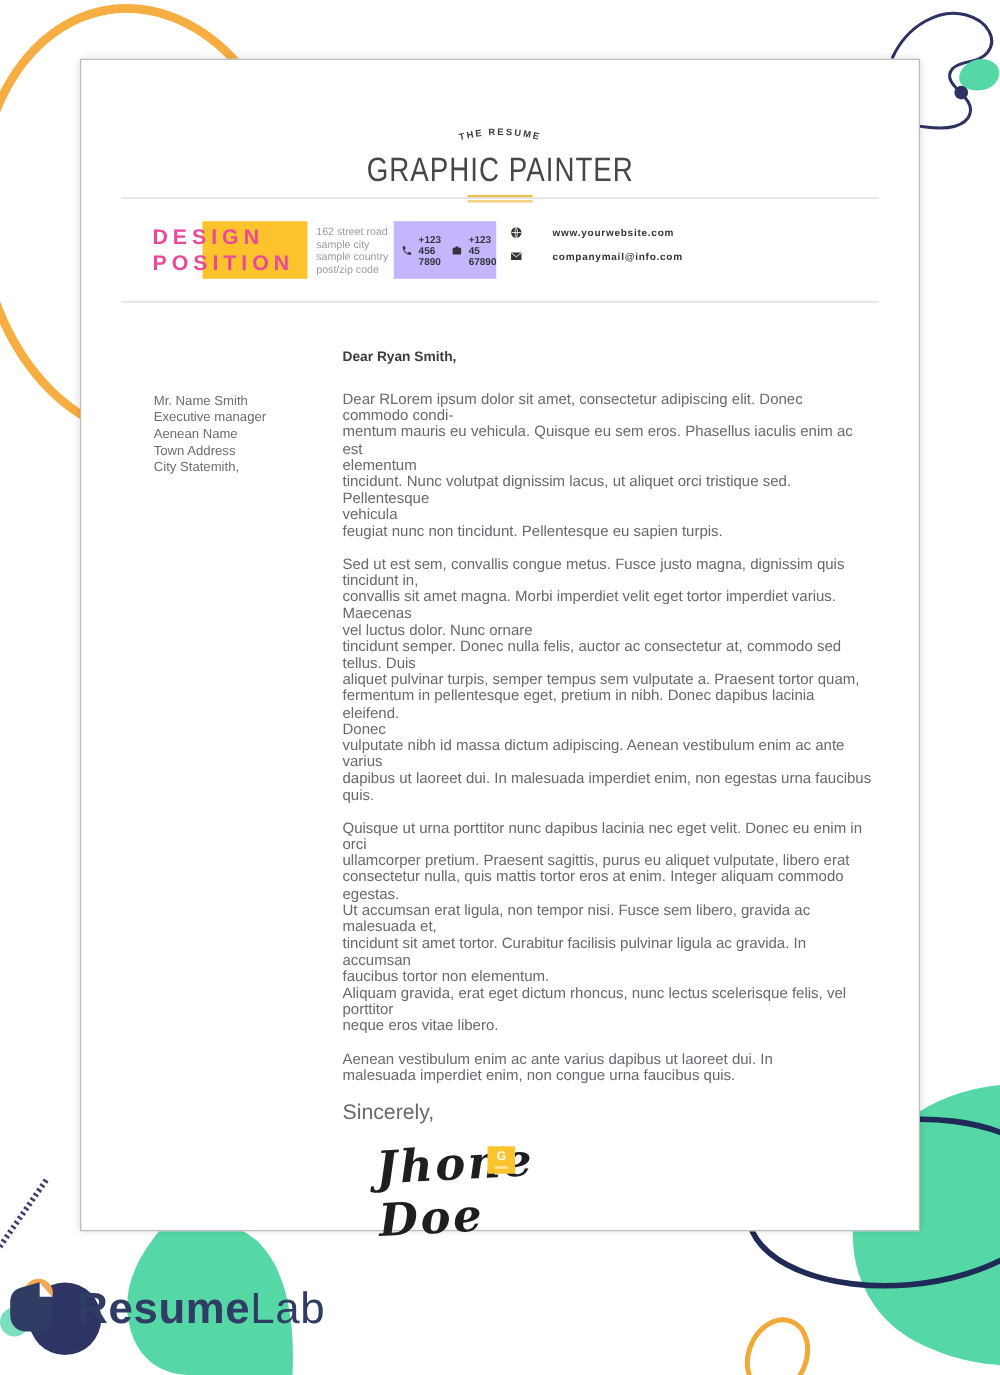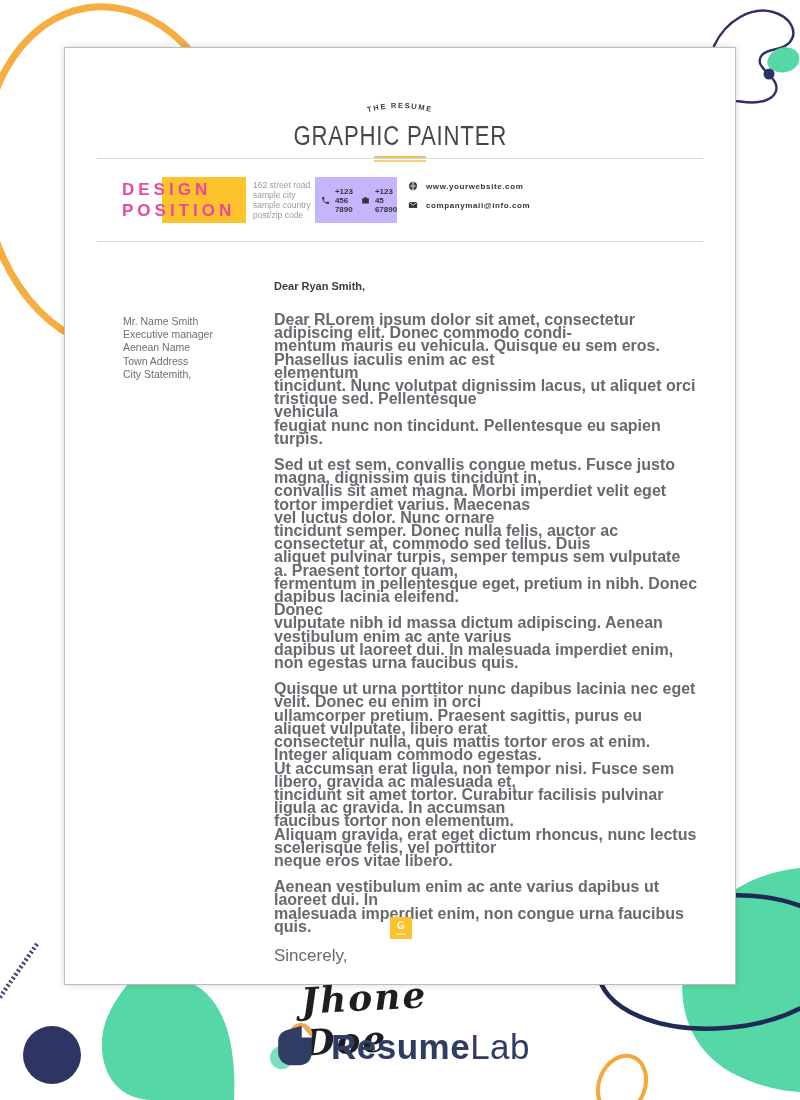--- a/index.html
+++ b/index.html
@@ -34,47 +34,47 @@
               color:#ec4899; letter-spacing:4px; line-height:21px; white-space:pre-line; }
   .addr { position:absolute; left:188px; top:132px; font-size:8.5px; color:#9B9B9B;
           line-height:10px; }
   .phone-box { position:absolute; left:250px; top:129px; width:82px; height:46px;
                background:#c4b5fd; display:flex; flex-direction:row;
                justify-content:center; gap:7px; padding-left:7px; }
   .contact-row { display:flex; align-items:center; gap:5px; font-size:8px;
                  font-weight:700; color:#33343A; }
   .webmail { position:absolute; left:343px; top:133px; display:flex;
              flex-direction:column; gap:9px; }
-  .webmail .contact-row { gap:8px; letter-spacing:.6px; }
+  .webmail .contact-row { gap:24px; letter-spacing:.6px; }
   .cicon { display:inline-flex; width:10px; height:10px; align-items:center;
            justify-content:center; }
 
   
   .recipient { position:absolute; left:58px; top:267px; width:125px; font-size:10.5px;
                color:#6A6D72; line-height:13.2px; }
   .body-col { position:absolute; left:189px; top:232px; width:424px;margin-left:20px; }
   .greeting { font-size:11px; font-weight:700; color:#3A3C40; margin-bottom:21px; }
-  .para { font-size:16px; color:#66696E; line-height:13.2px; white-space:pre-line;
-          margin-bottom:13px;font-weight:bold; }
+  .para { font-size:12px; color:#66696E; line-height:13.2px; white-space:pre-line;
+          margin-bottom:13px; }
   .closing { font-size:17px; color:#66696E; margin-top:0; }
   .signature { margin-top:8px; margin-left:28px; font-family:"DejaVu Serif", serif;
                font-style:italic; font-weight:700; font-size:36px; color:#1D1E22;
                letter-spacing:2px; transform:rotate(-3deg); width:220px; }
 
   
   .badge { position:absolute; left:325px; top:869px; width:22px; height:22px;
            background:#FCC32D; display:flex; flex-direction:column; align-items:center;
            justify-content:center; }
   .badge-letter { font-size:10px; font-weight:700; color:rgba(255,255,255,.92);
                   line-height:10px; }
   .badge-bar { width:10px; height:2px; background:rgba(255,255,255,.55); margin-top:2px; }
 
   
   .site-logo { position:absolute; left:0; top:1022px; width:100%; display:flex;
-               align-items:center; justify-content:center; gap:11px; z-index:3;
+               align-items:center; gap:11px; z-index:3;
                cursor:pointer; }
   .logo-word { font-size:35px; color:#2F3C63; letter-spacing:.5px; }
   .logo-bold { font-weight:700; } .logo-light { font-weight:400; }
 </style>
 </head>
 <body>
 
 <div class="stage">
 
   <svg class="deco" width="800" height="1100" viewBox="0 0 800 1100">

